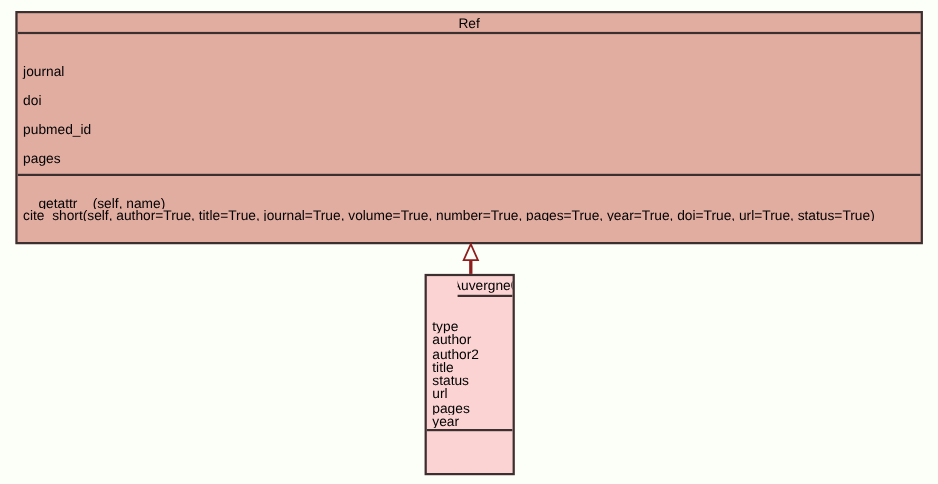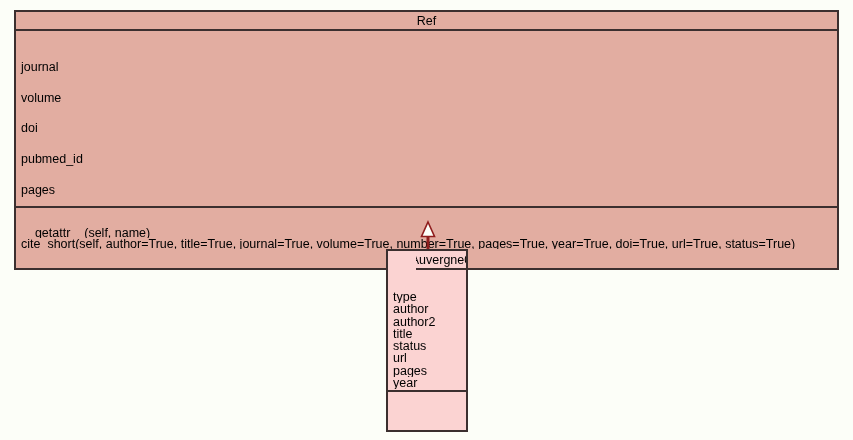--- a/index.html
+++ b/index.html
@@ -26,21 +26,21 @@
   }
   .uml-class {
     position: absolute;
     border: 2px solid var(--border);
     display: flex;
     flex-direction: column;
     overflow: hidden;
   }
   .uml-class.parent {
     left: 14px; top: 10px;
-    width: 825px; height: 260px;
+    width: 825px; height: 212px;
     background: var(--parent-class-fill);
   }
   .uml-class.child {
     left: 386px; top: 249px;
     width: 82px; height: 183px;
     background: var(--child-class-fill);
   }
   .compartment { overflow: hidden; }
   .compartment.title {
     border-bottom: 2px solid var(--border);
@@ -93,21 +93,20 @@
 </style>
 </head>
 <body>
 
 <div class="canvas">
 
   <div class="uml-class parent">
     <div class="compartment title">Ref</div>
     <div class="compartment attrs">
       <div class="row">journal</div>
-      <div class="row">volume</div>
       <div class="row">doi</div>
       <div class="row">pubmed_id</div>
       <div class="row">pages</div>
     </div>
     <div class="compartment methods">
       <div class="row">__getattr__(self, name)</div>
       <div class="row">cite_short(self, author=True, title=True, journal=True, volume=True, number=True, pages=True, year=True, doi=True, url=True, status=True)</div>
     </div>
   </div>
 

